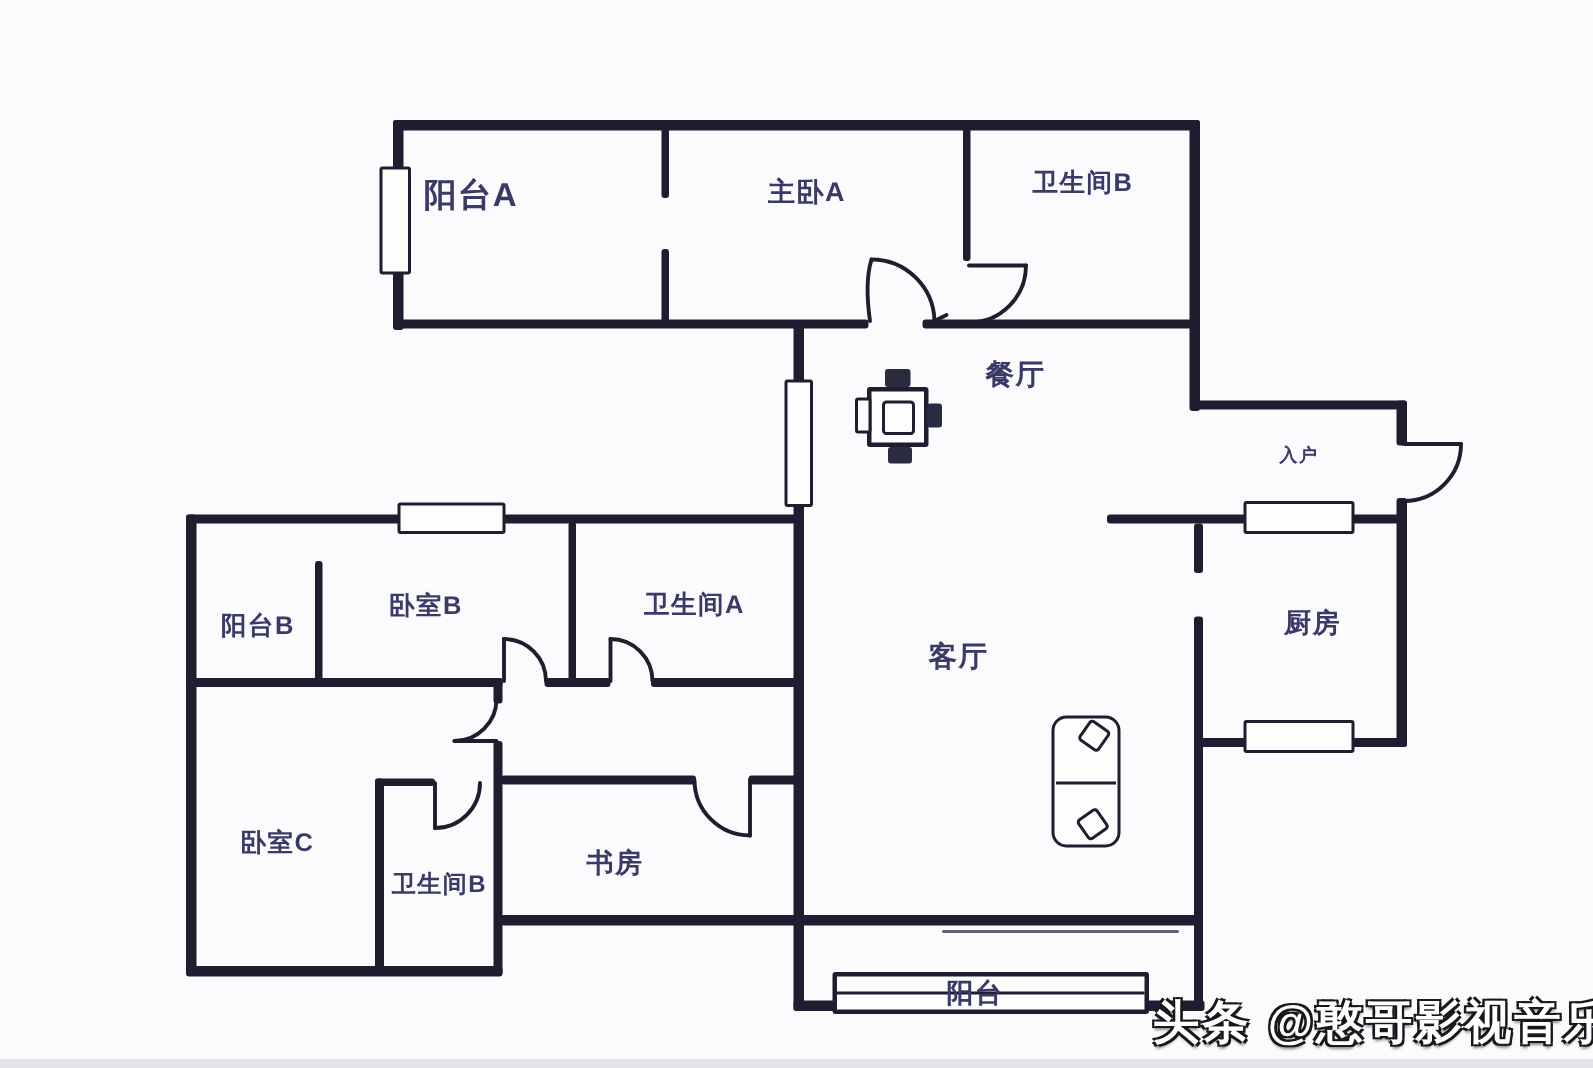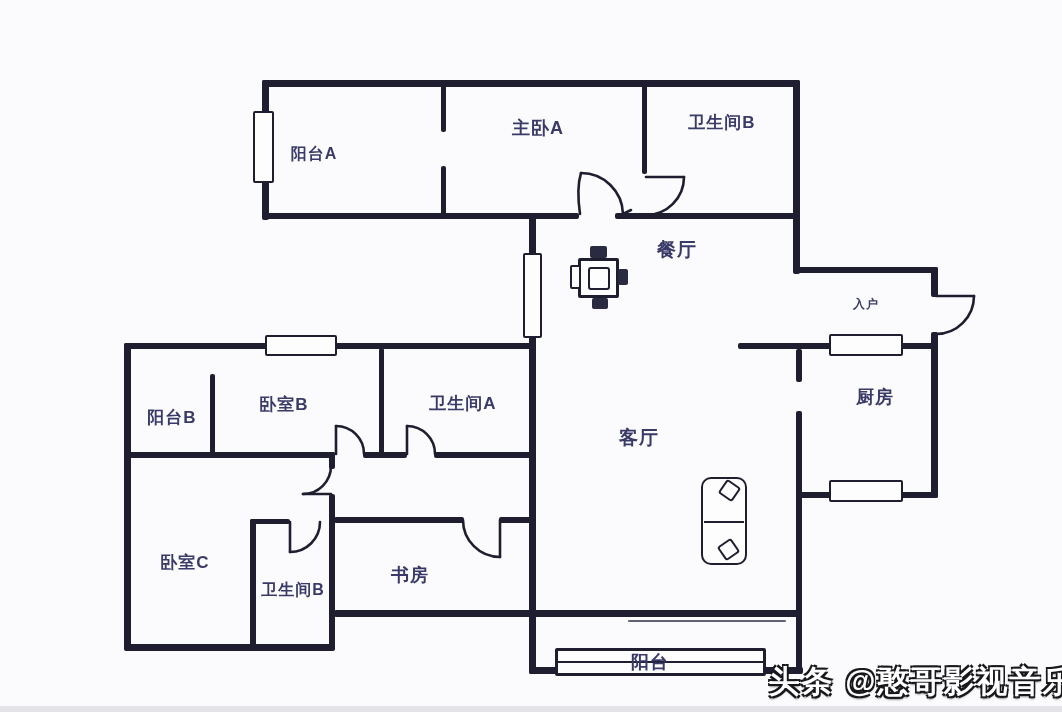--- a/index.html
+++ b/index.html
@@ -146,30 +146,30 @@
   </div>
 
   <div>
     <div class="furn sofa" style="left:701px;top:477px;width:46px;height:88px">
       <span class="sofa-div"></span>
     </div>
     <div class="pillow" style="left:721px;top:482px;transform:rotate(35deg)"></div>
     <div class="pillow" style="left:720px;top:541px;transform:rotate(-35deg)"></div>
   </div>
 
-  <div class="lbl" style="left:314px;top:154px;font-size:16px">阳台A</div>
+  <div class="lbl" style="left:314px;top:130px;font-size:22px">阳台A</div>
   <div class="lbl" style="left:538px;top:128px;font-size:18px">主卧A</div>
   <div class="lbl" style="left:722px;top:122px;font-size:17px">卫生间B</div>
   <div class="lbl" style="left:677px;top:250px;font-size:19px">餐厅</div>
   <div class="lbl" style="left:866px;top:304px;font-size:12px">入户</div>
   <div class="lbl" style="left:172px;top:417px;font-size:17px">阳台B</div>
   <div class="lbl" style="left:284px;top:404px;font-size:17px">卧室B</div>
   <div class="lbl" style="left:463px;top:403px;font-size:17px">卫生间A</div>
   <div class="lbl" style="left:639px;top:438px;font-size:19px">客厅</div>
-  <div class="lbl" style="left:875px;top:397px;font-size:18px">厨房</div>
+  <div class="lbl" style="left:875px;top:415px;font-size:18px">厨房</div>
   <div class="lbl" style="left:185px;top:562px;font-size:17px">卧室C</div>
   <div class="lbl" style="left:293px;top:590px;font-size:16px">卫生间B</div>
   <div class="lbl" style="left:410px;top:575px;font-size:18px">书房</div>
   <div class="lbl" style="left:650px;top:662px;font-size:18px">阳台</div>
 
   <div class="watermark" style="left:922px;top:682px">头条 @憨哥影视音乐</div>
 
   <div class="bottom-strip"></div>
 </div>
 

